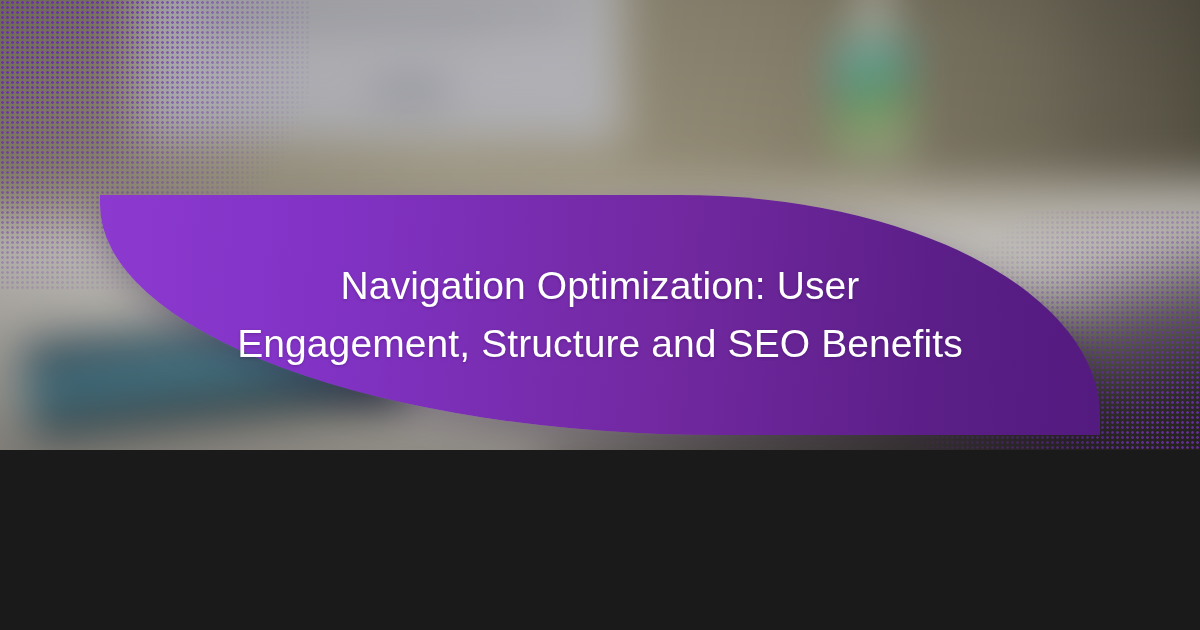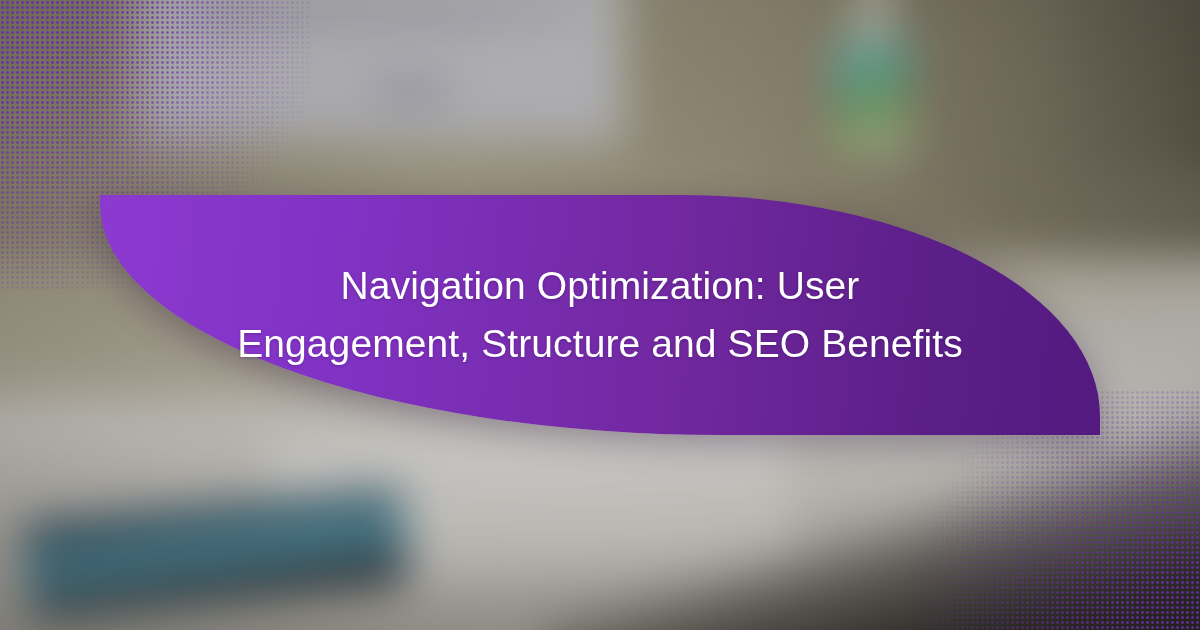--- a/index.html
+++ b/index.html
@@ -4,21 +4,21 @@
 <style>
   html, body {
     margin: 0;
     padding: 0;
     background: #1a1a1a;
   }
 
   #og-card {
     position: relative;
     width: 1200px;
-    height: 630px;
+    height: 450px;
     overflow: hidden;
     font-family: "Liberation Sans", "DejaVu Sans", sans-serif;
     background: #9a9078;
   }
 
   
   .photo-layer {
     position: absolute;
     inset: -60px;
     filter: blur(22px) saturate(0.92);

